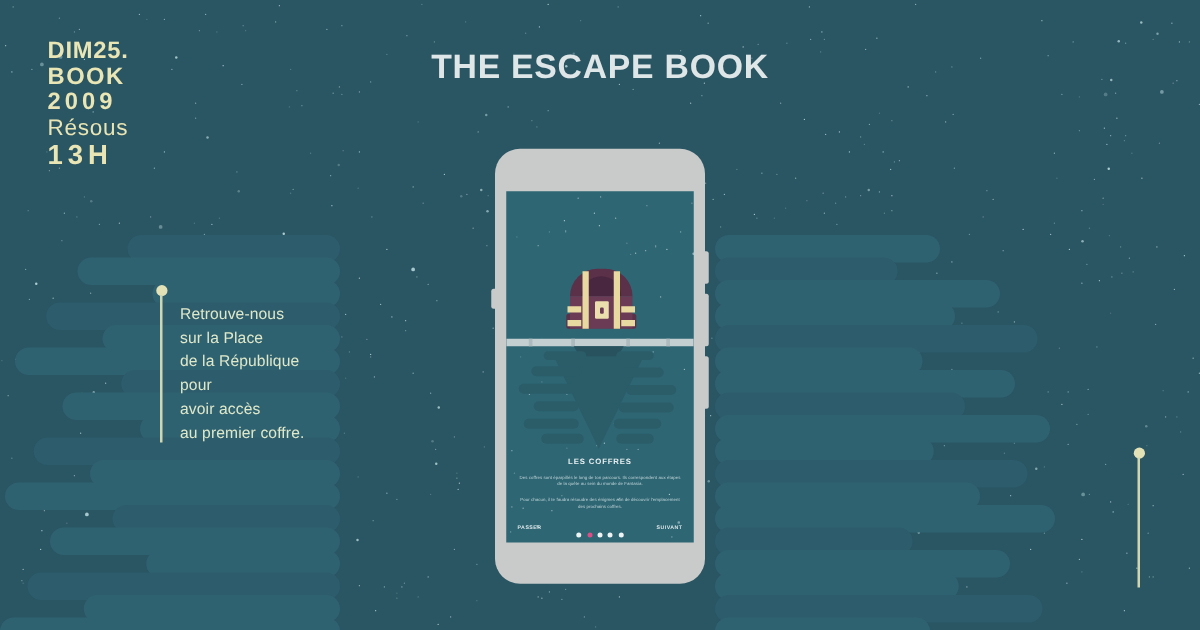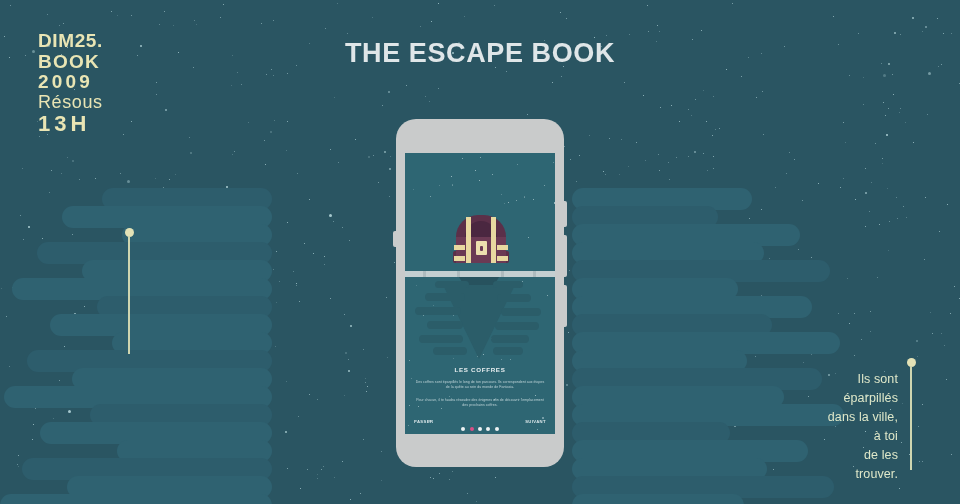--- a/index.html
+++ b/index.html
@@ -923,32 +923,32 @@
     <div class="l5">13H</div>
   </div>
 
   <div id="header">
     <div class="title">THE ESCAPE BOOK</div>
   </div>
 
   <div class="callout" id="callout-left">
     <div class="pin-dot"></div>
     <div class="pin-line"></div>
+    <div class="ctext">Retrouve-nous
+sur la Place
+de la République
+pour
+avoir accès
+au premier coffre.</div>
   </div>
 
 
   <div class="callout" id="callout-bottom">
     <div class="pin-dot"></div>
     <div class="pin-line"></div>
-    <div class="ctext">Ils sont
-éparpillés
-dans la ville,
-à toi
-de les
-trouver.</div>
   </div>
 
   <div id="phone">
     <div class="phone-btn-left"></div>
     <div class="phone-btn" id="btn-a"></div>
     <div class="phone-btn" id="btn-b"></div>
     <div class="phone-btn" id="btn-c"></div>
 
     <div id="screen">
 

